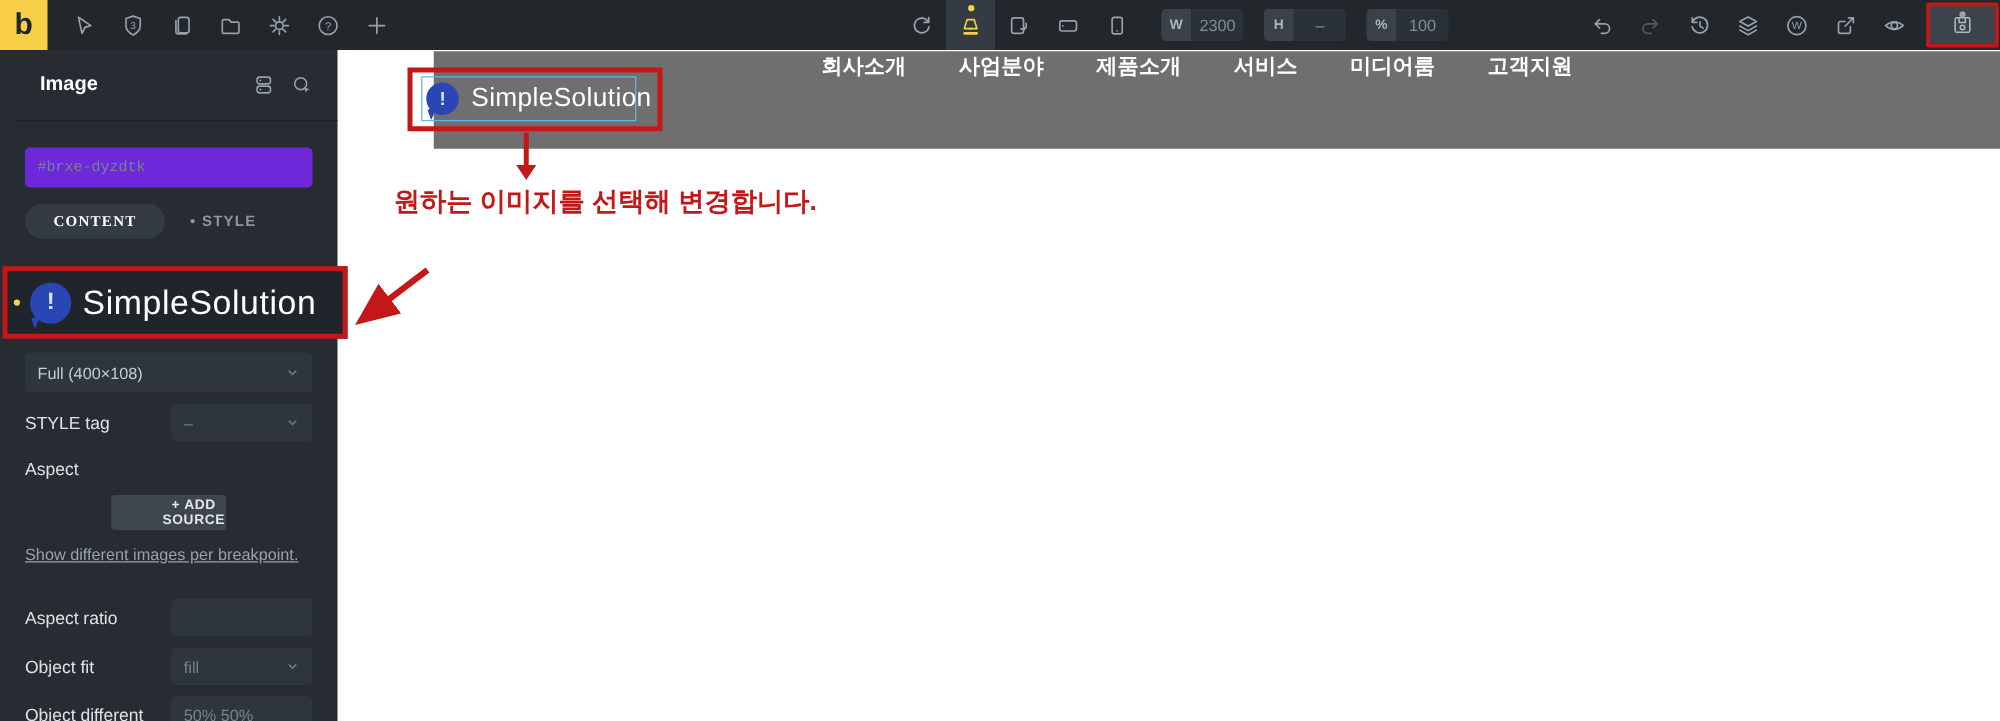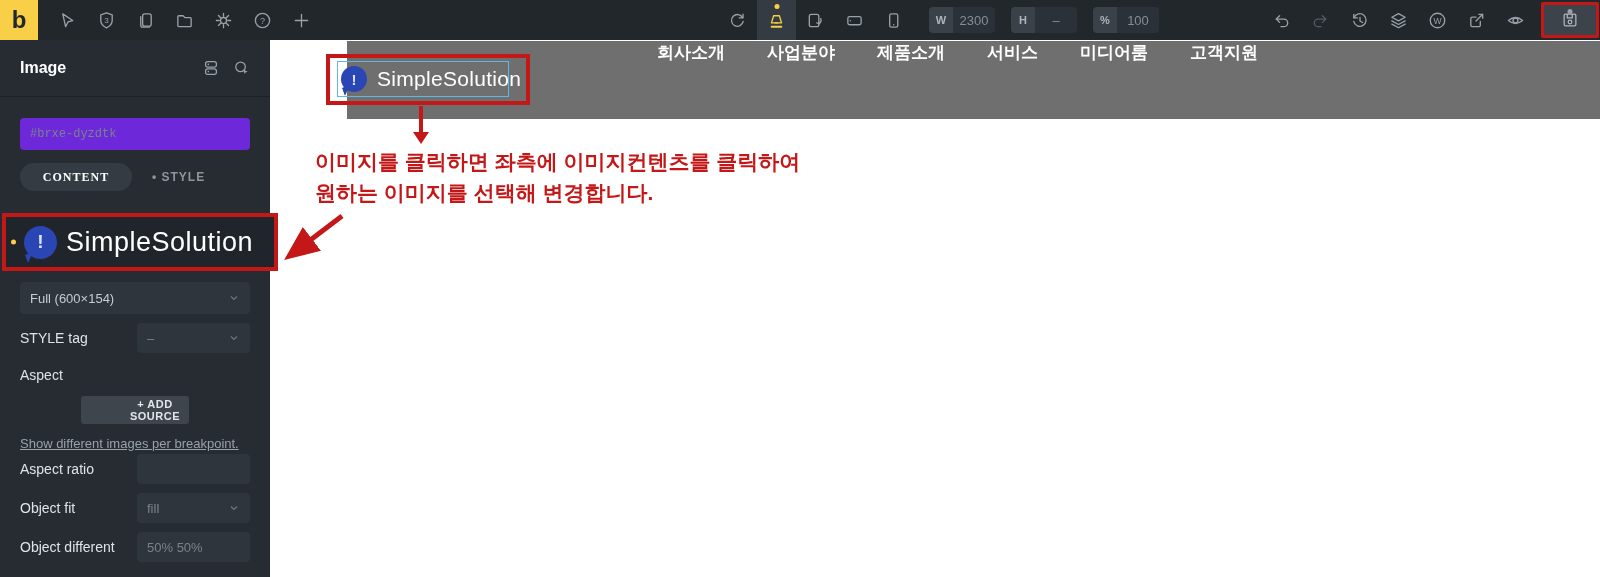--- a/index.html
+++ b/index.html
@@ -35,21 +35,21 @@
   .tb-right { position:absolute; right:0; top:0; height:40px; display:flex; align-items:center; }
   .save-tile { width:58px; height:36px; margin:0 1px 0 6px; background:#3c434a;
     border:3px solid #c41818; border-radius:2px; color:#aeb6bd; display:flex;
     align-items:center; justify-content:center; position:relative; cursor:pointer; }
   .save-tile svg { width:18px; height:18px; stroke:currentColor; fill:none; stroke-width:1.4; }
 
   
   .sidebar { position:absolute; left:0; top:40px; width:270px; height:537px;
     background:#262c32; color:#dfe3e6; z-index:40; }
   .side-head { height:57px; border-bottom:1px solid #1d2227; display:flex;
-    align-items:center; justify-content:space-between; padding:0 20px; }
+    align-items:center; justify-content:space-between; padding:0 20px;margin-left:12px; }
   .side-title { font-size:16px; font-weight:bold; color:#fff; }
   .side-head-icons { display:flex; gap:12px; color:#99a1a9; }
   .side-head-icons svg { width:18px; height:18px; stroke:currentColor; fill:none; stroke-width:1.4; cursor:pointer; }
   .id-input { display:block; margin:21px 20px 0; width:230px; height:32px;
     background:#6d28d9; border:0; border-radius:4px; padding:0 10px;
     color:#c7ccd1; font-family:"Liberation Mono", monospace; font-size:12px; }
   .id-input::placeholder { color:#79828c; }
   .tabs { display:flex; align-items:center; margin:13px 20px 0; }
   .tab-content { width:112px; height:28px; background:#343b43; border:0; border-radius:14px;
     color:#fff; font-weight:bold; font-size:12px; letter-spacing:1px; cursor:pointer;font-family:Liberation Serif, serif; }
@@ -72,21 +72,21 @@
     justify-content:space-between; padding:0 10px; cursor:pointer; }
   .select svg { width:12px; height:12px; stroke:#6e7680; fill:none; stroke-width:2; flex:none; }
   .size-select { margin:11px 20px 0; width:230px; height:32px; font-size:13px; color:#c7ccd1; }
   .frow { display:flex; align-items:center; justify-content:space-between; margin:9px 20px 0; }
   .frow-label { font-size:14px; color:#dfe3e6; }
   .frow .select, .frow .finput { width:113px; height:30px; font-size:13px; }
   .muted { color:#79828c; }
   .finput { background:#2f353d; border:0; border-radius:4px; padding:0 10px; color:#c7ccd1; font-size:13px; }
   .finput::placeholder { color:#79828c; }
   .sources-label { margin:14px 20px 0; font-size:14px; }
-  .add-source { display:block; margin:13px auto 0; width:108px; height:28px;
+  .add-source { display:block; margin:13px auto 0; width:92px; height:28px;
     background:#3e454d; border:0; border-radius:3px; color:#e3e6e9; font-size:11px;
     font-weight:bold; letter-spacing:.5px; cursor:pointer;padding-left:40px; }
   .bp-link { display:block; margin:12px 20px 0; font-size:13px; color:#99a1a9;
     text-decoration:underline; }
 
   
   .canvas { position:absolute; left:270px; top:40px; width:1330px; height:537px;
     background:#fff; }
   .site-header { position:absolute; left:77px; top:1px; width:1253px; height:78px;
     background:#6f6f6f; }
@@ -288,21 +288,21 @@
       <button class="tab-style">• STYLE</button>
     </div>
 
     <div class="preview-box">
       <span class="ydot"></span>
       <span class="bubble big">!</span>
       <span class="logo-text-big">SimpleSolution</span>
     </div>
 
     <div class="select size-select">
-      <span>Full (600×154)</span>
+      <span>Full (400×108)</span>
       <svg viewBox="0 0 20 20">
           <path d="M5 7.5 l5 5 5-5"></path>
         </svg>
     </div>
 
     <div class="frow">
       <span class="frow-label">STYLE tag</span>
       <div class="select">
         <span class="muted">–</span>
         <svg viewBox="0 0 20 20">
@@ -310,21 +310,21 @@
           </svg>
       </div>
     </div>
 
     <div class="sources-label frow-label">Aspect</div>
 
     <button class="add-source">+ ADD SOURCE</button>
 
     <a class="bp-link" href="#">Show different images per breakpoint.</a>
 
-    <div class="frow" style="margin-top:3px">
+    <div class="frow" style="margin-top:28px">
       <span class="frow-label">Aspect ratio</span>
       <input class="finput" style="">
     </div>
 
     <div class="frow">
       <span class="frow-label">Object fit</span>
       <div class="select">
         <span class="muted">fill</span>
         <svg viewBox="0 0 20 20">
             <path d="M5 7.5 l5 5 5-5"></path>
@@ -358,21 +358,20 @@
     </div>
 
     <div class="red-annot-box"></div>
 
     <div class="down-arrow">
       <span class="shaft"></span>
         <span class="head"></span>
     </div>
 
     <div class="annotation">
-      <div>이미지를 클릭하면 좌측에 이미지컨텐츠를 클릭하여</div>
       <div>원하는 이미지를 선택해 변경합니다.</div>
     </div>
 
     <svg class="diag-arrow" viewBox="0 0 90 60">
       <defs>
         <marker id="ah" markerWidth="8" markerHeight="8" refX="5" refY="3" orient="auto">
           <path d="M0,0 L7,3 L0,6 z" fill="#c41818"></path>
         </marker>
       </defs>
       <line x1="72" y1="8" x2="22" y2="46" stroke="#c41818" stroke-width="5" marker-end="url(#ah)"></line>

